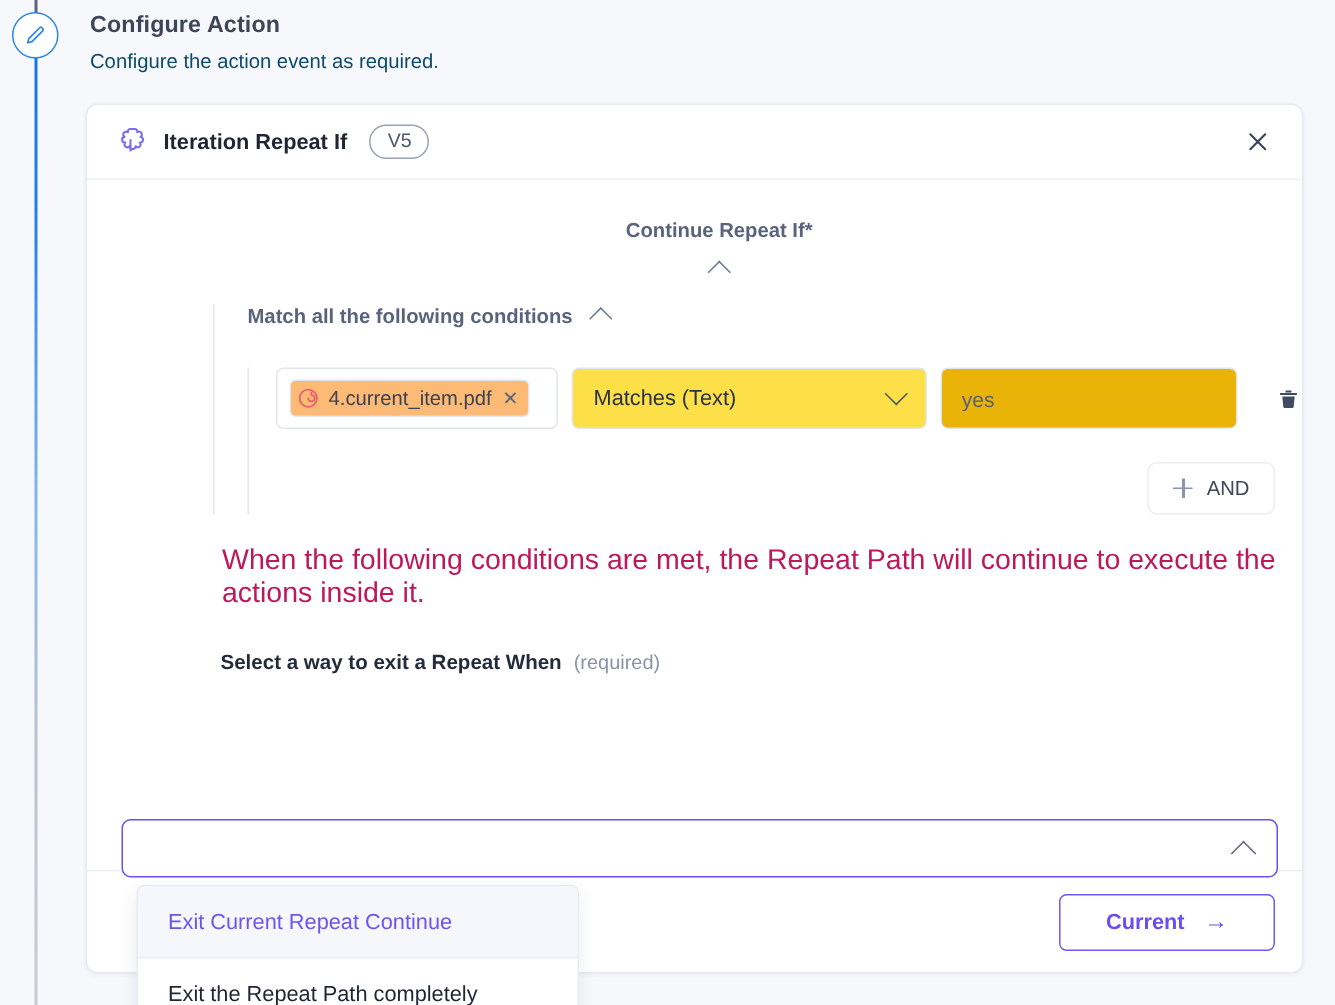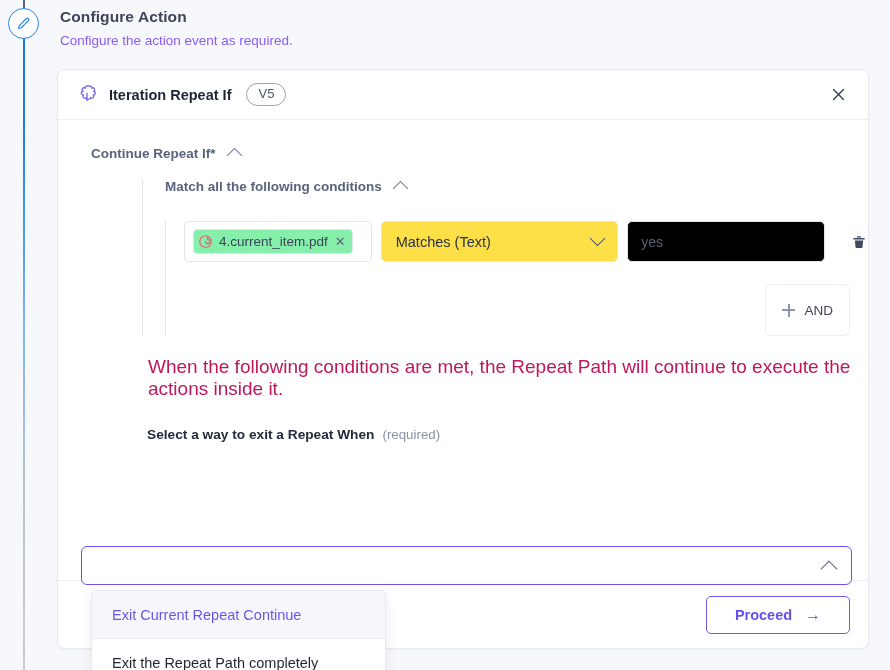--- a/index.html
+++ b/index.html
@@ -50,21 +50,21 @@
   #page-heading { position: absolute; left: 60px; top: 8px; }
   #page-title {
     font-size: 15.5px;
     font-weight: bold;
     color: #3d4559;
     letter-spacing: .1px;
   }
   #page-subtitle {
     margin-top: 7px;
     font-size: 13.5px;
-    color: #8b5cf6;
+    color: #0c4a6e;
   }
 
   
   #action-card {
     position: absolute;
     left: 57px; top: 69px;
     width: 812px; height: 580px;
     background: #ffffff;
     border: 1px solid #e7e9f0;
     border-radius: 8px;
@@ -107,21 +107,21 @@
   #card-body { padding: 26px 0 0 0; position: relative; height: 462px; }
 
   .section-head {
     display: flex;
     align-items: center;
     gap: 13px;
     font-size: 13.5px;
     font-weight: bold;
     color: #59637c;
   }
-  #continue-head { margin-left: 33px; }
+  #continue-head { margin-left: 33px; flex-direction: column; }
 
   .chev {
     display: inline-block;
     width: 11px; height: 11px;
     border-left: 1.8px solid #6f7a92;
     border-top: 1.8px solid #6f7a92;
     transform: rotate(45deg);
     position: relative;
     top: 2px;
   }
@@ -146,21 +146,21 @@
     width: 198px; height: 41px;
     border: 1px solid #e2e5ec;
     border-radius: 5px;
     background: #fff;
     display: flex; align-items: center;
     padding: 0 8px;
   }
   #token-chip {
     display: flex; align-items: center; gap: 6px;
     height: 25px;
-    background: #86efac;
+    background: #fdba74;
     border: 1px solid #dfe6f3;
     border-radius: 4px;
     padding: 0 5px 0 4px;
     max-width: 100%;
   }
   #token-icon { width: 15px; height: 15px; flex: 0 0 auto; }
   #token-label {
     font-size: 13.5px;
     color: #3a4256;
     white-space: nowrap;
@@ -190,36 +190,36 @@
     border-bottom: 1.8px solid #4e5668;
     transform: rotate(45deg);
     position: relative;
     top: -3px;
   }
 
   #value-input {
     width: 198px; height: 41px;
     border: 1px solid #e2e5ec;
     border-radius: 5px;
-    background: #000000;
+    background: #eab308;
     font-family: "Liberation Sans", sans-serif;
     font-size: 14px;
     color: #596073;
     padding: 0 13px;
     outline: none;
   }
   #delete-condition {
     margin-left: 15px;
     width: 20px; height: 22px;
     display: flex; align-items: center; justify-content: center;
     cursor: pointer;
   }
 
   .pill-btn {
-    height: 52px;
+    height: 35px;
     border: 1px solid #eceef4;
     border-radius: 6px;
     background: #fff;
     display: inline-flex;
     align-items: center;
     gap: 9px;
     padding: 0 16px;
     cursor: pointer;
     font-size: 13.5px;
     color: #3f4759;
@@ -442,18 +442,18 @@
 
     <div id="exit-dropdown">
       <div class="dd-option selected">Exit Current Repeat Continue</div>
       <div class="dd-option">Exit the Repeat Path completely</div>
     </div>
 
   </div>
 
   <div id="card-footer">
     <button id="proceed-button">
-      <span>Proceed</span>
+      <span>Current</span>
       <span id="proceed-arrow">→</span>
     </button>
   </div>
 
 </div>
 
 </body></html>

